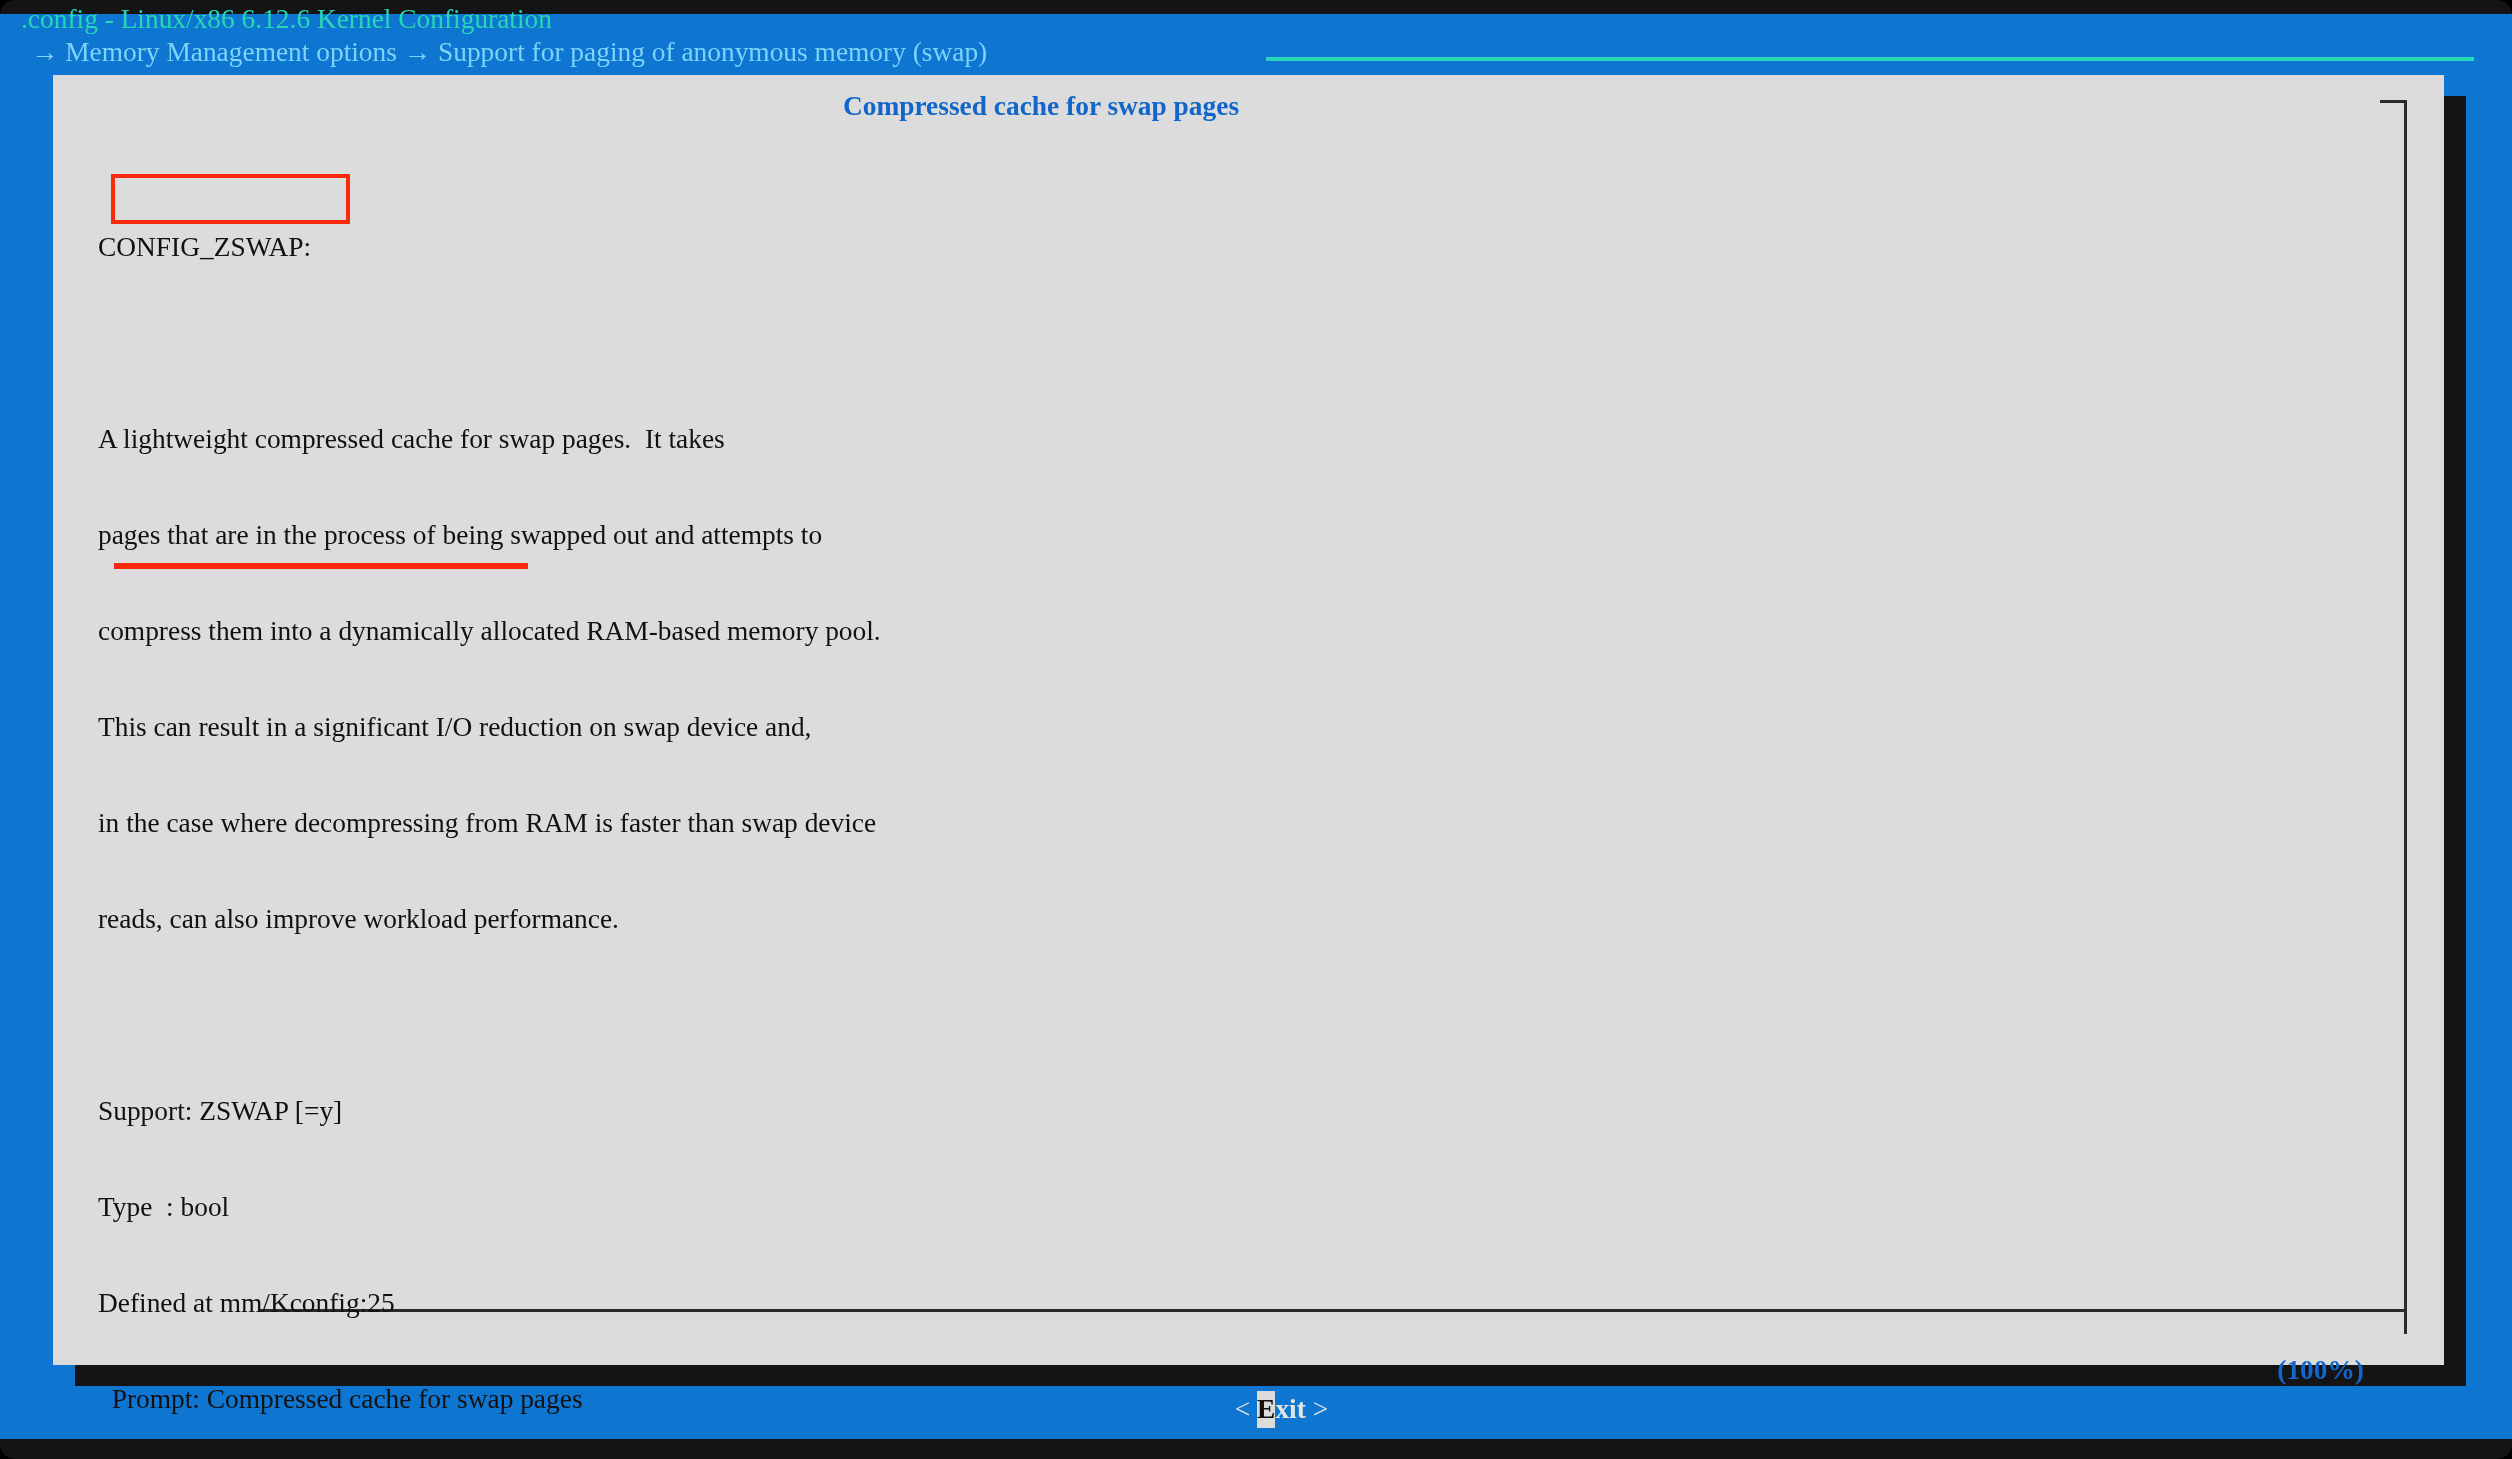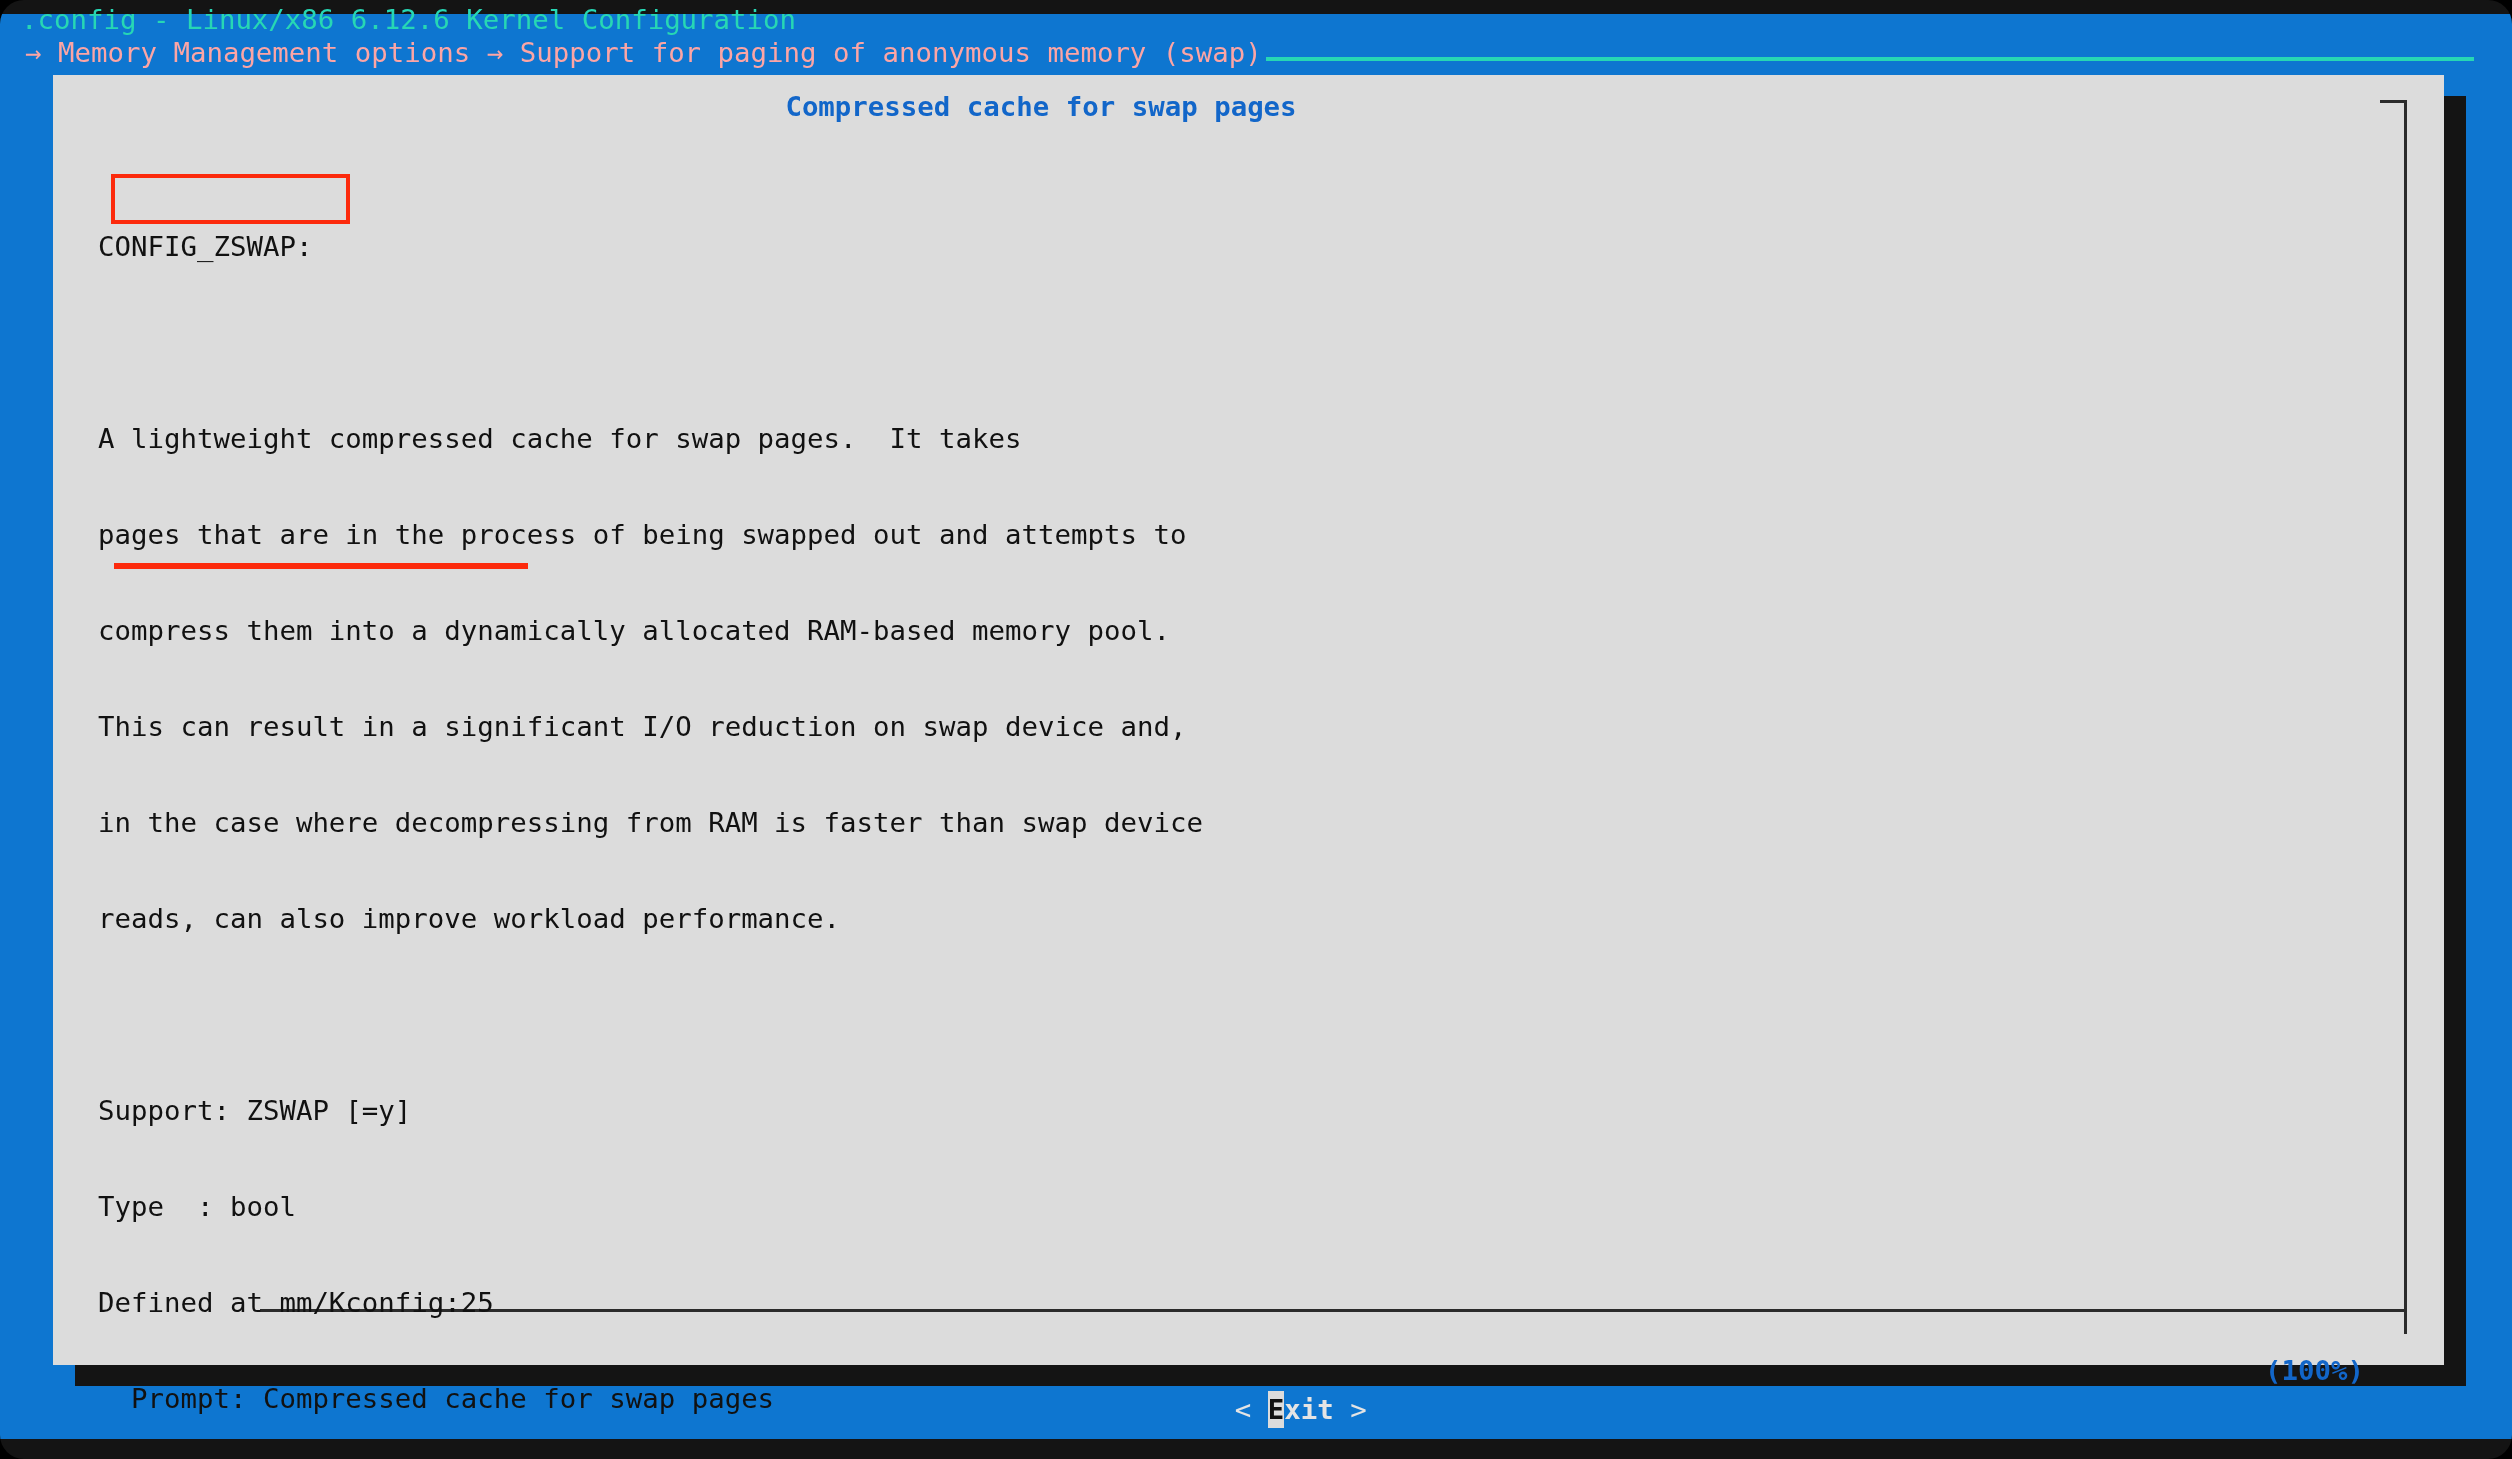--- a/index.html
+++ b/index.html
@@ -14,22 +14,23 @@
     font-family: "DejaVu Sans Mono", "Liberation Mono", monospace;
   }
 
   
   #terminal-window {
     position: absolute;
     left: 0; top: 0;
     width: 2512px;
     height: 1459px;
     background: #141414;
-    border-radius: 24px;
+    border-radius: 15px;
     overflow: hidden;
+    font-family: Liberation Serif, serif;
   }
 
   
   #ncurses-background {
     position: absolute;
     left: 0;
     top: 13.5px;
     width: 2512px;
     height: 1425px;
     background: #0e76d0;
@@ -50,23 +51,23 @@
   }
   #window-title {
     position: absolute;
     left: 21px;
     top: 2.9px;
     color: #27d7b4;
     white-space: pre;
   }
   #breadcrumb {
     position: absolute;
-    left: 25px;
+    left: 31px;
     top: 36px;
-    color: #fca5a5;
+    color: #7dd3fc;
     white-space: pre;
   }
   #header-rule {
     position: absolute;
     left: 1266px;
     top: 57px;
     width: 1208px;
     height: 3.9px;
     background: #27d7b4;
   }

